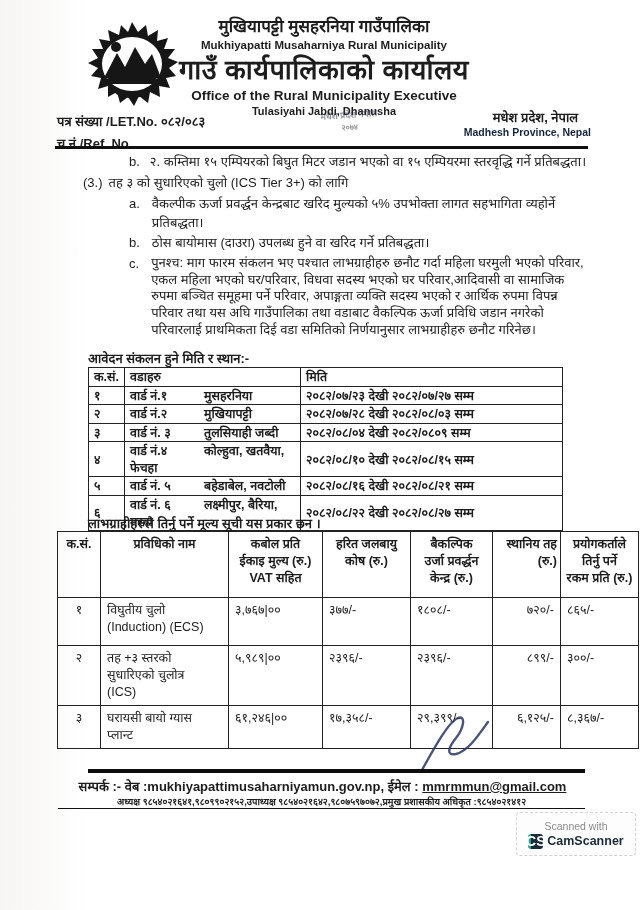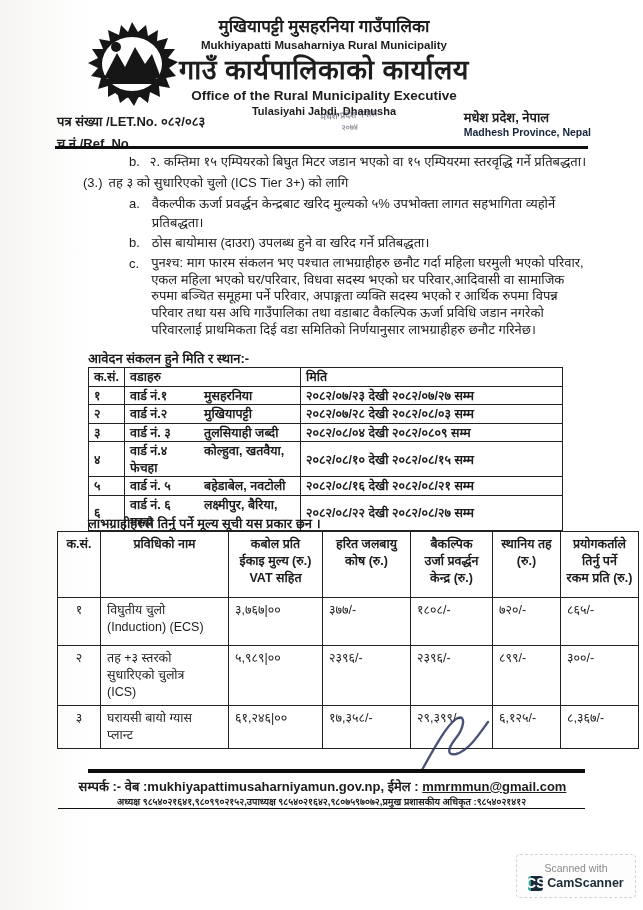--- a/index.html
+++ b/index.html
@@ -19,21 +19,21 @@
   .addr-en   { font-size:11px; font-weight:bold; }
 
   .stamp { position:absolute; left:288px; top:60px; width:120px; height:84px; text-align:center;
            color:#3a3f52; opacity:.55; transform:rotate(-4deg); pointer-events:none; }
   .stamp .s1 { font-size:9px; font-weight:bold; margin-top:48px; }
   .stamp .s2 { font-size:8px; font-weight:bold; }
 
   .letter-no { position:absolute; left:57px; top:112px; font-size:13px; font-weight:bold; }
   .ref-no    { position:absolute; left:57px; top:134px; font-size:13px; font-weight:bold; }
   .province  { position:absolute; right:52px; top:108px; text-align:left; }
-  .prov-np { font-size:13px; font-weight:bold; }
+  .prov-np { font-size:13px; font-weight:bold;margin-left:29px; }
   .prov-en { font-size:10.5px; font-weight:bold; color:#16243a; }
 
   .rule-top { position:absolute; left:55px; top:146px; width:533px; border-top:3.5px solid #101010; }
 
   
   .body-text { position:absolute; left:57px; top:153px; width:531px; font-size:13px; line-height:1.45; font-weight:500; }
   .item { display:flex; }
   .item .lbl { flex:0 0 auto; }
   .ind-b2  { margin-left:72px; gap:10px; }
   .ind-3   { margin-left:26px; gap:6px; margin-top:2px; }
@@ -60,37 +60,37 @@
   .t2 th { font-weight:bold; text-align:center; vertical-align:top; padding:4px 3px; height:66px; line-height:1.35; }
   .t2 td { vertical-align:top; padding:4px 6px; line-height:1.35; }
   .t2 .r1 td { height:48px; }
   .t2 .r2 td { height:60px; }
   .t2 .r3 td { height:38px; }
   .t2 .c0 { width:43px; text-align:center; }
   .t2 .c1 { width:128px; }
   .t2 .c2 { width:94px; }
   .t2 .c3 { width:88px; }
   .t2 .c4 { width:82px; }
-  .t2 .c5 { width:68px; }
+  .t2 .c5 { width:68px;text-align:right; }
   .t2 .c6 { width:78px; }
   .preline { white-space:pre-line; }
 
   .signature { position:absolute; left:418px; top:712px; width:76px; height:64px; }
 
   
   .footer-rule { position:absolute; left:88px; top:769px; width:497px; border-top:4px solid #0d0d0d; }
   .contact-line { position:absolute; left:60px; top:777px; width:525px; text-align:center;
                   font-size:13px; font-weight:bold; }
   .contact-line .email { text-decoration:underline; }
   .phones-line { position:absolute; left:58px; top:795px; width:527px; text-align:center;
                  font-size:9.5px; font-weight:bold; }
   .footer-underline { position:absolute; left:58px; top:808px; width:527px; border-top:1.5px solid #111; }
 
   
-  .cam-badge { position:absolute; left:516px; top:854px; width:120px; height:44px; background:#fdfdfd;
+  .cam-badge { position:absolute; left:516px; top:812px; width:120px; height:44px; background:#fdfdfd;
                border:1px dashed #d4d4d4; border-radius:4px; display:flex; flex-direction:column;
                align-items:center; justify-content:center; gap:2px; }
   .cam-top { font-size:10.5px; color:#8a8a8a; }
   .cam-bottom { display:flex; align-items:center; gap:4px; }
   .cam-icon { width:15px; height:15px; border-radius:3px; color:#fff; font-size:14px; font-weight:bold;
               display:flex; align-items:center; justify-content:center;
               background:linear-gradient(90deg,#2aa88f 0 20%,#1b2a38 20%); }
   .cam-brand { font-size:12.5px; font-weight:bold; color:#1c2b36; }
 </style>
 </head>

